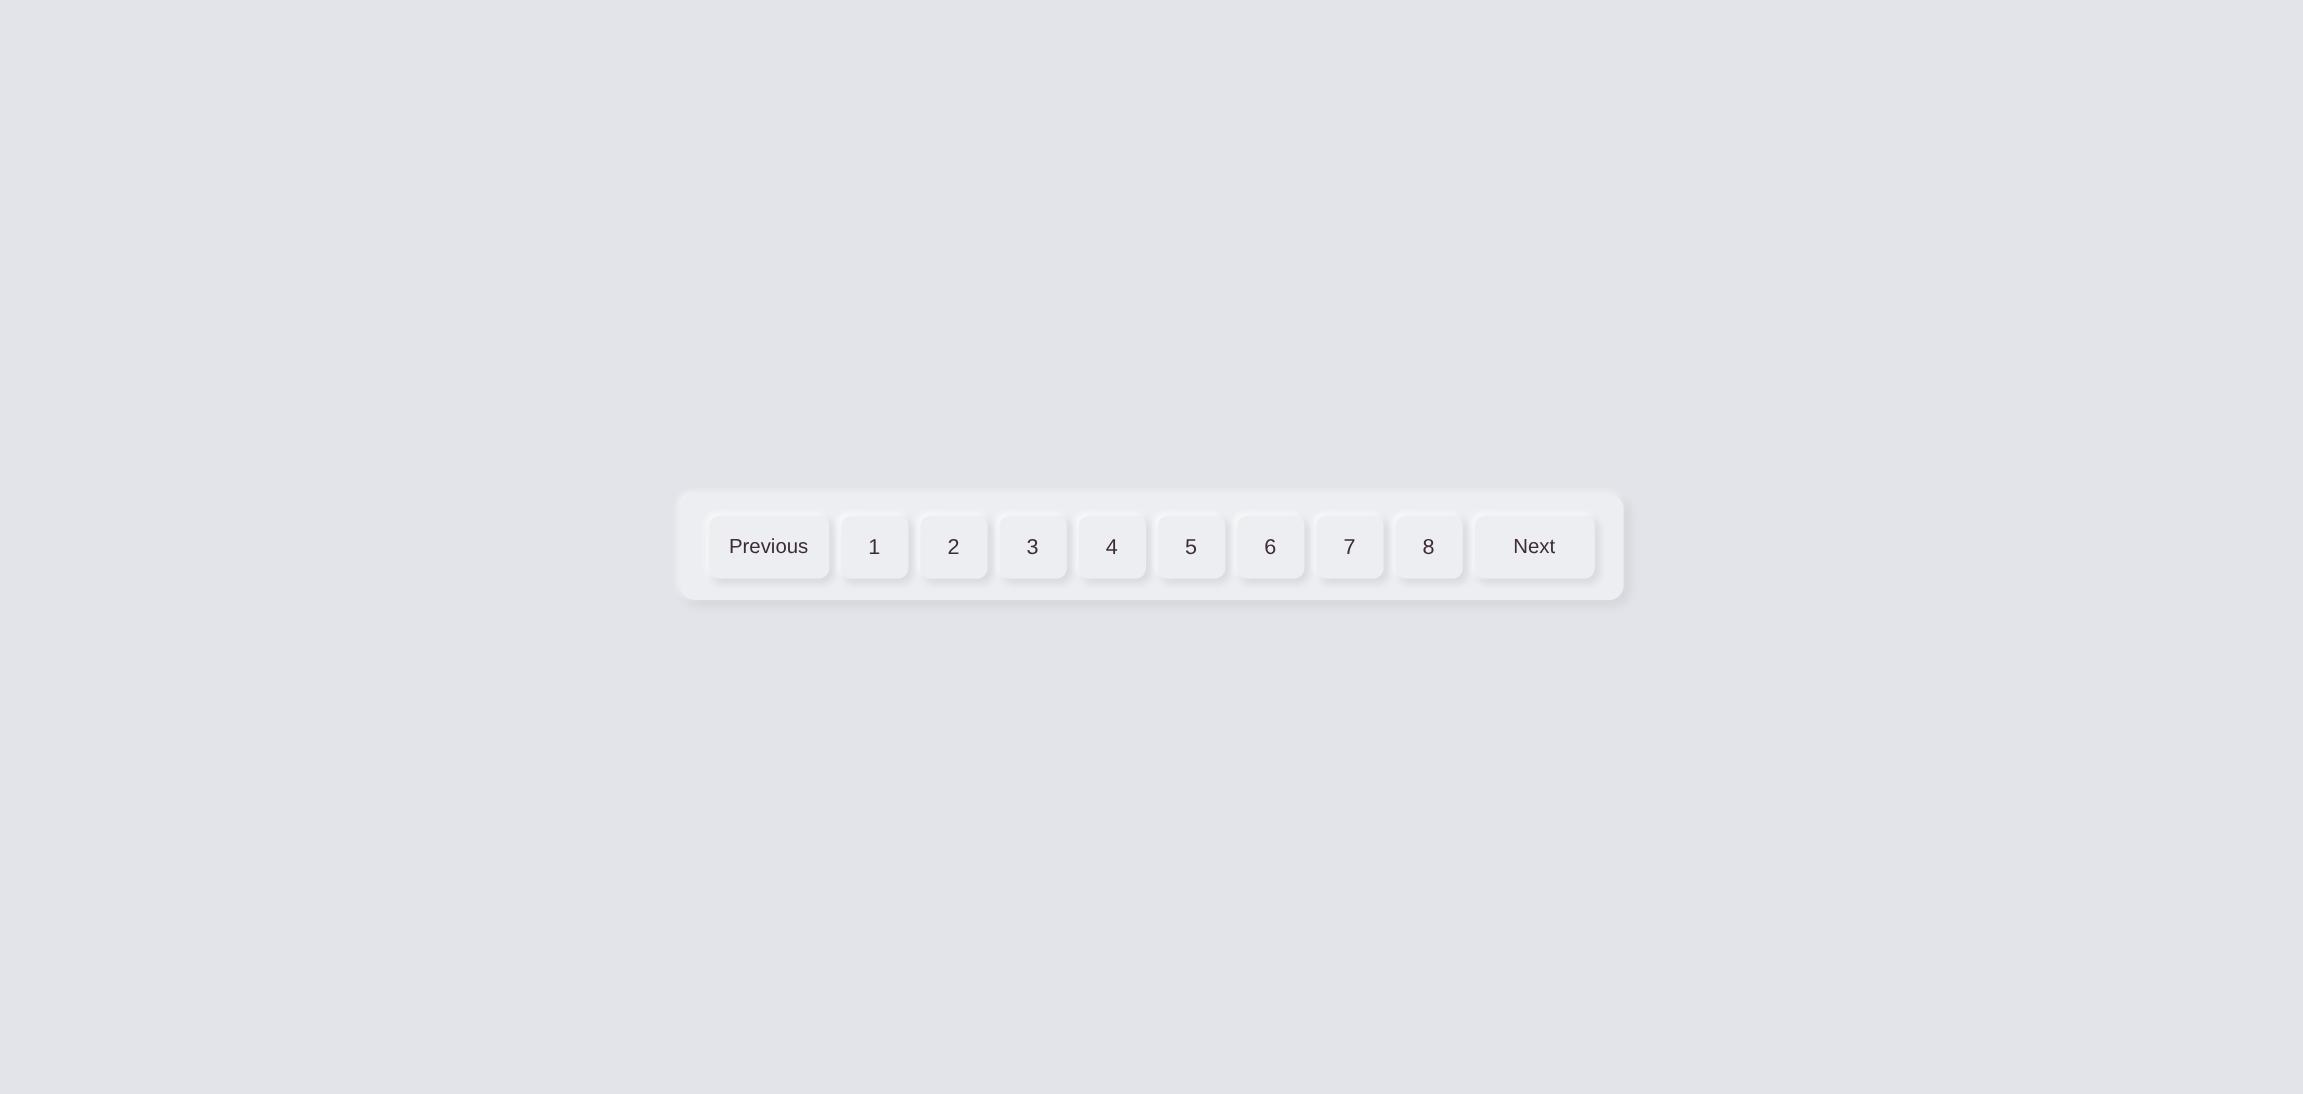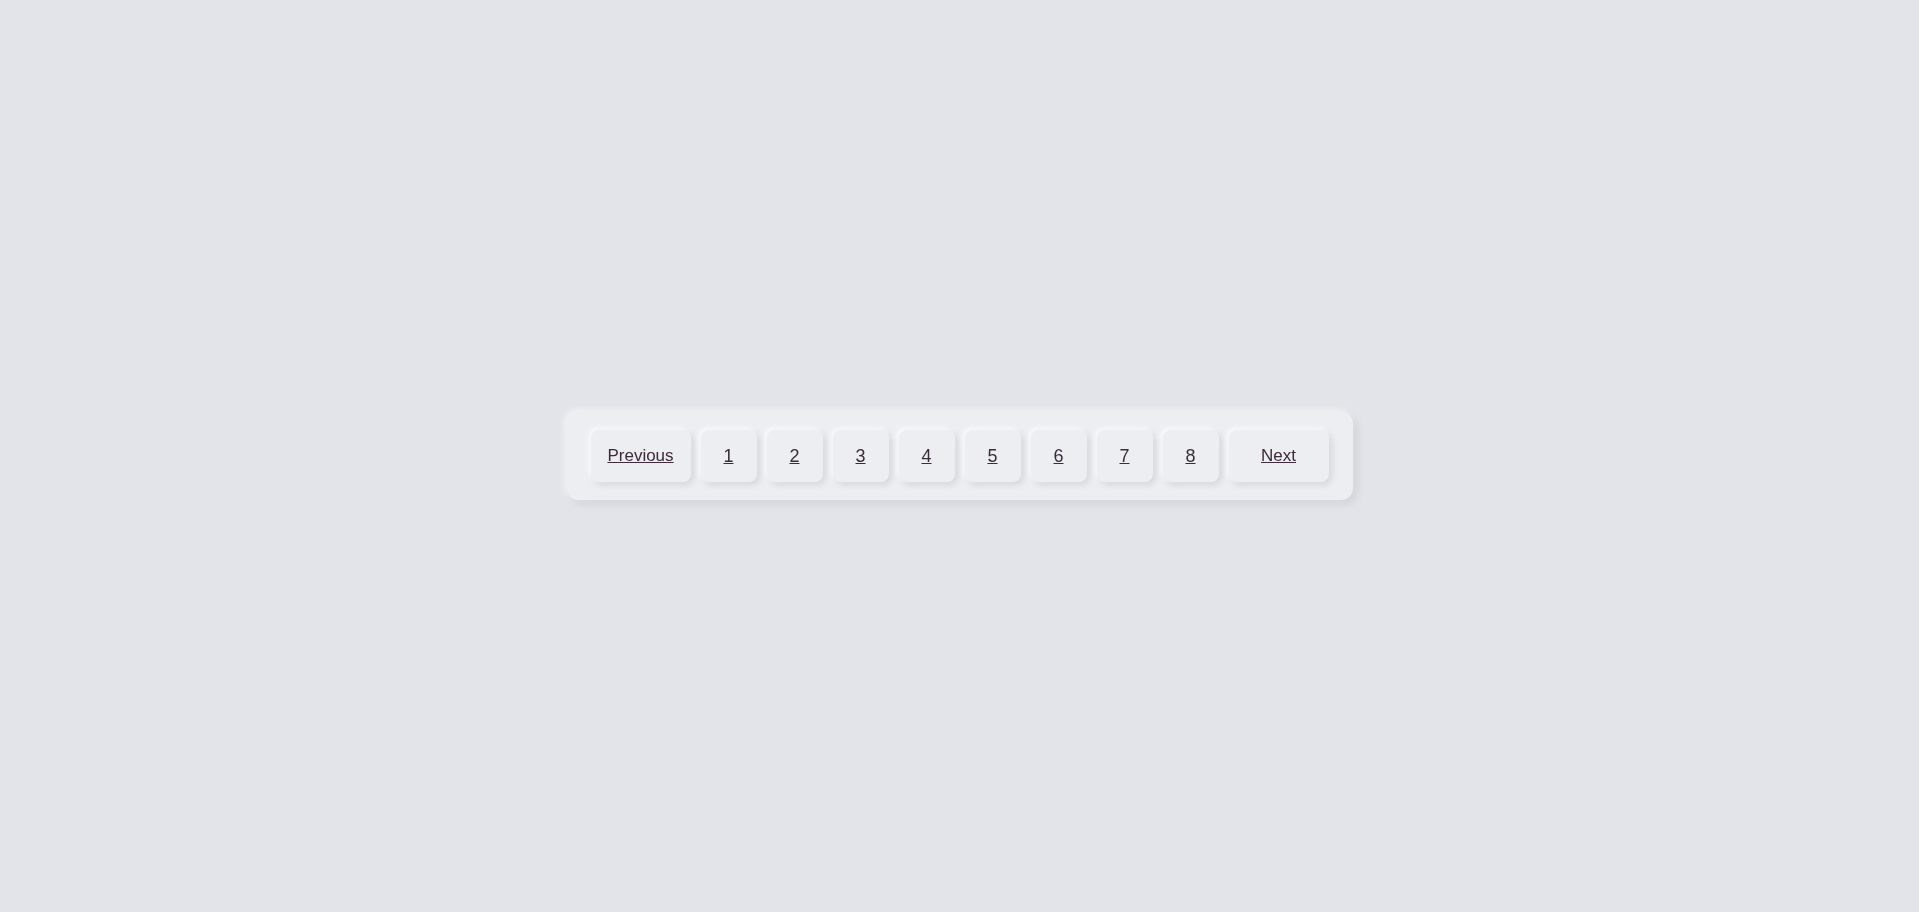--- a/index.html
+++ b/index.html
@@ -33,21 +33,20 @@
       border: none;
       border-radius: 8px;
       color: #3d2a3a;
       font-size: 18px;
       cursor: pointer;
       box-shadow: 3px 3px 7px rgba(0,0,0,0.1), -2px -2px 5px rgba(255,255,255,0.8);
       transition: all 0.1s ease;
       display: flex;
       align-items: center;
       justify-content: center;
-      text-decoration: underline;
     }
 
     .page-btn.nav-btn {
       width: 100px;
       height: 52px;
       font-size: 17px;
     }
 
     .page-btn.num-btn {
       width: 56px;

